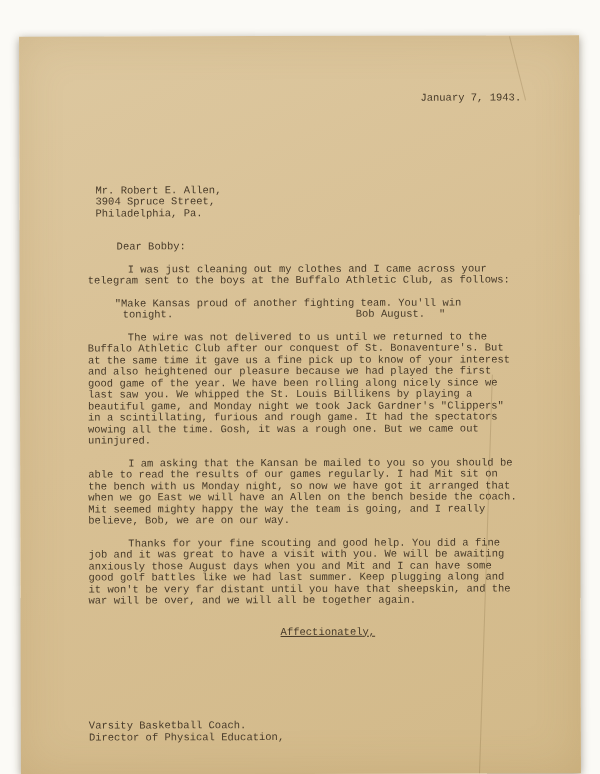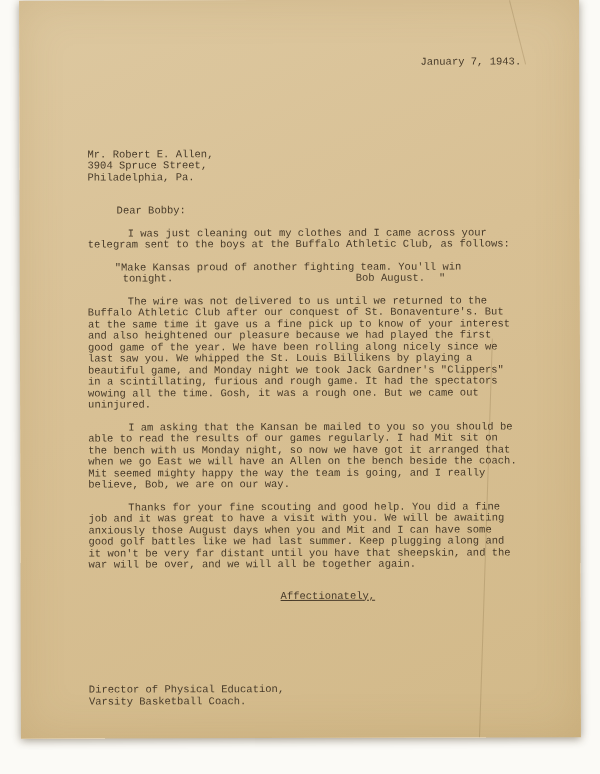--- a/index.html
+++ b/index.html
@@ -8,21 +8,21 @@
     width: 600px;
     height: 774px;
     background: #fbfaf6;
     overflow: hidden;
     font-family: "Liberation Mono", "DejaVu Sans Mono", monospace;
   }
   .scan {
     width: 600px;
     height: 774px;
     display: flex;
-    align-items: flex-start;
+    align-items: flex-end;
     justify-content: center;
     background: #fbfaf6;
   }
   .paper {
     position: relative;
     width: 560px;
     height: 738px;
     box-sizing: border-box;
     padding: 57px 58px 0 68px;
     background: linear-gradient(155deg, #ddc8a0 0%, #d8c094 45%, #d2b989 100%);
@@ -35,21 +35,21 @@
   }
   .crease {
     position: absolute;
     width: 1px;
     background: rgba(110, 85, 45, 0.22);
     pointer-events: none;
   }
   .crease-1 { left: 83%; top: 46%; height: 54%; transform: rotate(2deg); }
   .crease-2 { left: 89%; top: 0; height: 9%; transform: rotate(-14deg); }
   .date { text-align: right; }
-  .recipient { margin-top: 80px; }
+  .recipient { margin-top: 80px; margin-left: 8px; }
   .salutation { margin-top: 22px; padding-left: 29px; }
   .para {
     margin: 11px 0 0 0;
     text-indent: 40px;
   }
   .telegram { margin: 11px 0 0 27px; width: 380px; }
   .tg2 { margin-left: 8px; white-space: nowrap; }
   .tg-left { display: inline-block; width: 233px; }
   .tg-sender { display: inline-block; }
   .tg-close { display: inline-block; margin-left: 14px; }
@@ -92,18 +92,18 @@
     <p class="para">The wire was not delivered to us until we returned to the Buffalo Athletic Club after our conquest of St. Bonaventure's. But at the same time it gave us a fine pick up to know of your interest and also heightened our pleasure because we had played the first good game of the year. We have been rolling along nicely since we last saw you. We whipped the St. Louis Billikens by playing a beautiful game, and Monday night we took Jack Gardner's "Clippers" in a scintillating, furious and rough game. It had the spectators wowing all the time. Gosh, it was a rough one. But we came out uninjured.</p>
 
     <p class="para">I am asking that the Kansan be mailed to you so you should be able to read the results of our games regularly. I had Mit sit on the bench with us Monday night, so now we have got it arranged that when we go East we will have an Allen on the bench beside the coach. Mit seemed mighty happy the way the team is going, and I really believe, Bob, we are on our way.</p>
 
     <p class="para">Thanks for your fine scouting and good help. You did a fine job and it was great to have a visit with you. We will be awaiting anxiously those August days when you and Mit and I can have some good golf battles like we had last summer. Keep plugging along and it won't be very far distant until you have that sheepskin, and the war will be over, and we will all be together again.</p>
 
     <div class="closing">Affectionately,</div>
 
     <div class="sig-row">
       <div class="sig-block">
+        <div>Varsity Basketball Coach.</div>
         <div>Director of Physical Education,</div>
-        <div>Varsity Basketball Coach.</div>
       </div>
     </div>
   </div>
 </div>
 
 </body></html>

